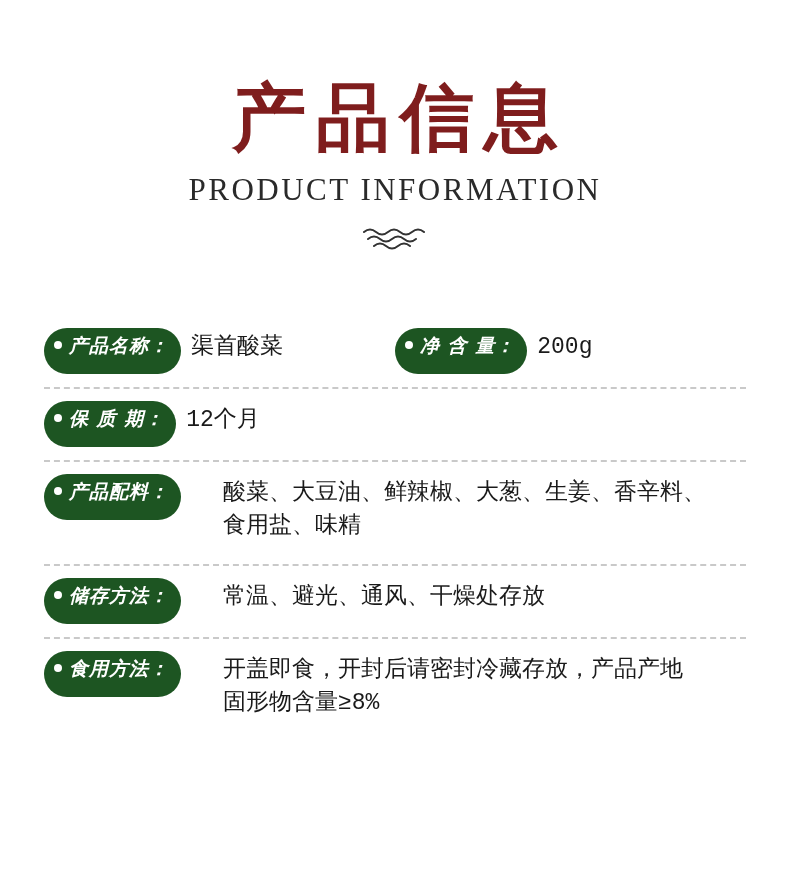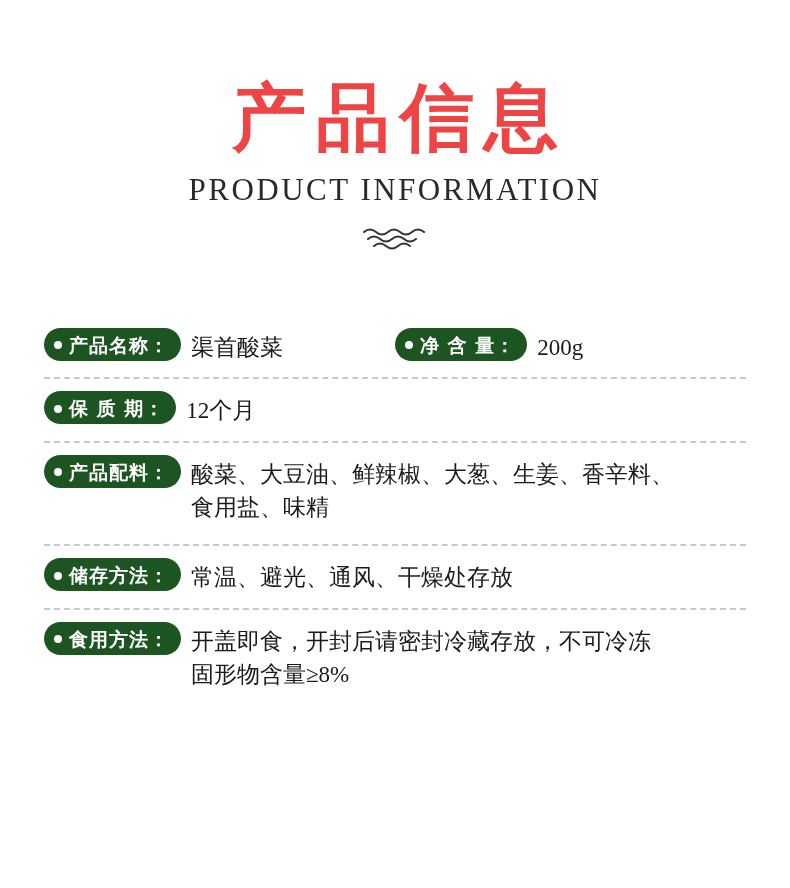--- a/index.html
+++ b/index.html
@@ -26,21 +26,21 @@
   
   .header {
     text-align: center;
     padding-top: 78px;
   }
   .title-cn {
     font-family: "DejaVu Sans", "Liberation Sans", sans-serif;
     font-size: 74px;
     font-weight: 700;
     letter-spacing: 10px;
-    color: #ef4444;
+    color: #7f1d1d;
     line-height: 1.08;
     text-indent: 10px;
   }
   .title-en {
     margin-top: 14px;
     font-family: "Liberation Serif", "DejaVu Serif", serif;
     font-size: 31px;
     letter-spacing: 2.5px;
     color: #2a2a2a;
   }
@@ -66,50 +66,51 @@
     content: "";
     position: absolute;
     left: 0; right: 0; top: 0;
     border-top: 2px dashed #c9c9c9;
   }
   .cell {
     display: flex;
     align-items: flex-start;
   }
   .cell.half { width: 50%; }
-  .cell.full { width: 100%; }
+  .cell.full { width: 100%; gap: 32px; }
 
   .label {
     flex: 0 0 auto;
     background: #1d5522;
     color: #ffffff;
     border-radius: 999px;
     font-family: "DejaVu Sans", "Liberation Sans", sans-serif;
     font-weight: 700;
+    font-style: italic;
     font-size: 19px;
     line-height: 1;
-    padding: 8px 12px 6px 10px;
+    padding: 8px 12px 19px 10px;
     display: flex;
     align-items: center;
     white-space: nowrap;
   }
   .label .dot {
     width: 8px;
     height: 8px;
     border-radius: 50%;
     background: #ffffff;
     margin-right: 7px;
     flex: 0 0 auto;
   }
   .label .ltext {
     letter-spacing: 1px;
   }
   .value {
     margin-left: 10px;
-    font-family: Liberation Serif, serif;
+    font-family: Liberation Mono, monospace;
     font-size: 23px;
     line-height: 1.45;
     color: #1a1a1a;
     padding-top: 3px;
   }
   .value .line2 {
     display: block;
   }
 
   .spacer-tall { padding-bottom: 20px; }
@@ -193,20 +194,20 @@
       </div>
     </div>
 
     <div class="row spacer-tall">
       <div class="cell full">
         <div class="label">
           <span class="dot"></span>
           <span class="ltext">食用方法：</span>
         </div>
         <div class="value">
-          <span>开盖即食，开封后请密封冷藏存放，不可冷冻</span>
+          <span>开盖即食，开封后请密封冷藏存放，产品产地</span>
           <span class="line2">固形物含量≥8%</span>
         </div>
       </div>
     </div>
 
   </div>
 </div>
 
 </body></html>

